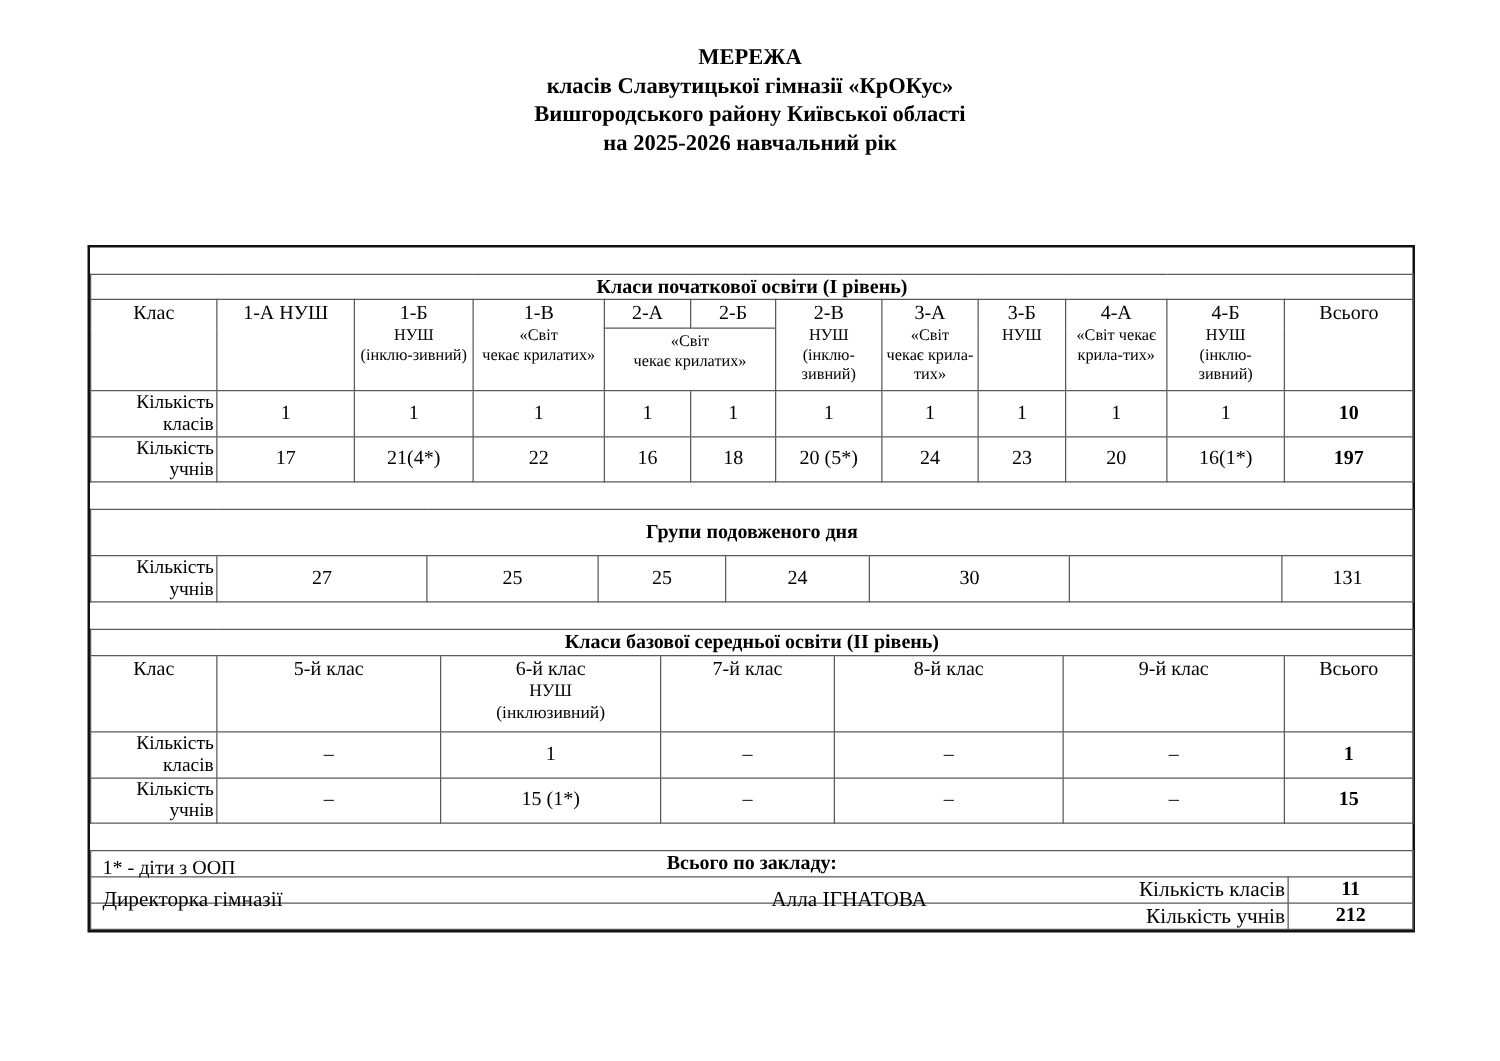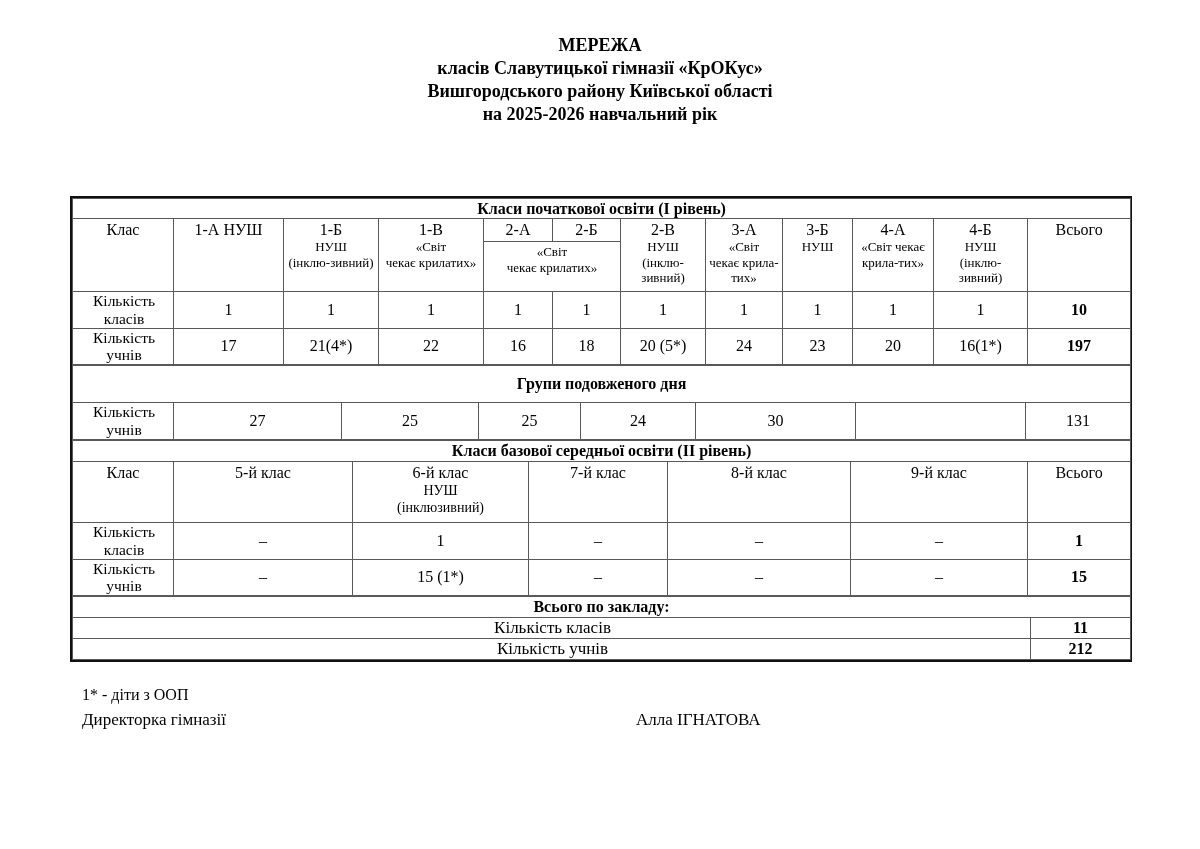--- a/index.html
+++ b/index.html
@@ -2,36 +2,36 @@
 <html><head>
 <meta charset="utf-8">
 <style>
   html,body{margin:0;padding:0;background:#ffffff;}
   .page{position:relative;width:1200px;height:849px;background:#ffffff;
         font-family:"Liberation Serif", serif;color:#000;overflow:hidden;}
   .doc-title{position:absolute;top:34px;left:0;width:1200px;text-align:center;
         font-size:18px;font-weight:bold;line-height:23px;}
   .doc-title .plain{font-weight:normal;}
   .tablewrap{position:absolute;left:70px;top:196px;width:1058px;border:2px solid #111;}
-  table{border-collapse:collapse;table-layout:fixed;width:1058px;}
+  table{border-collapse:collapse;table-layout:fixed;width:1058px;margin-top:21px;}
   td{border:1px solid #595959;padding:0 2px;text-align:center;vertical-align:middle;
      font-size:16px;overflow:hidden;}
   .sect-title{font-weight:bold;}
   .hc{vertical-align:top;padding-top:2px;}
   .hname{font-weight:normal;font-size:16px;}
   .hreg{font-size:16px;}
   .hsub{font-size:13px;line-height:1.2;white-space:pre-line;}
   .hsub14{font-size:14px;line-height:1.25;white-space:pre-line;}
-  .lbl{text-align:center;padding-left:4px;font-size:15.5px;line-height:1.15;}
+  .lbl{text-align:right;padding-left:4px;font-size:15.5px;line-height:1.15;}
   .nowrap{white-space:nowrap;font-size:15px;}
   .b{font-weight:bold;}
   .gsub{font-size:12.5px;line-height:1.05;}
   .footnote{position:absolute;left:82px;top:686px;font-size:16px;}
   .sig-role{position:absolute;left:82px;top:710px;font-size:17px;}
-  .sig-name{position:absolute;left:636px;top:710px;font-size:17px;}
+  .sig-name{position:absolute;left:617px;top:710px;font-size:17px;}
 </style>
 </head>
 <body>
 
 <div class="page">
 
   <div class="doc-title">
     <div>МЕРЕЖА</div>
     <div>класів Славутицької гімназії «КрОКус»</div>
     <div>Вишгородського району Київської області</div>

